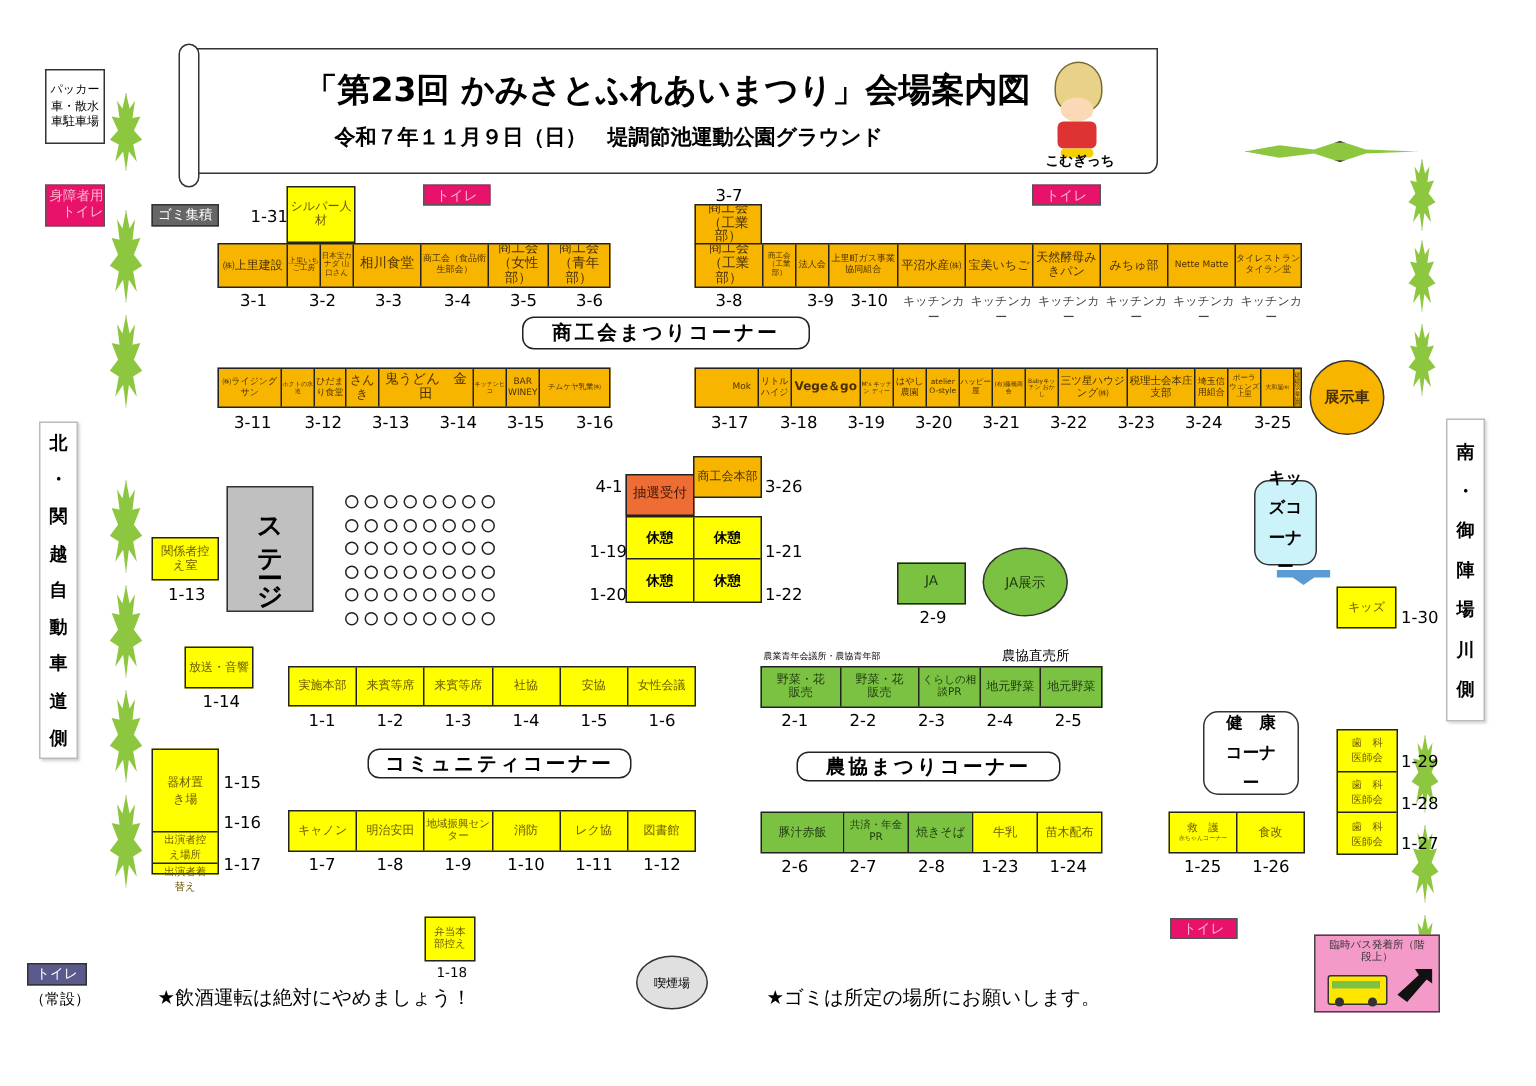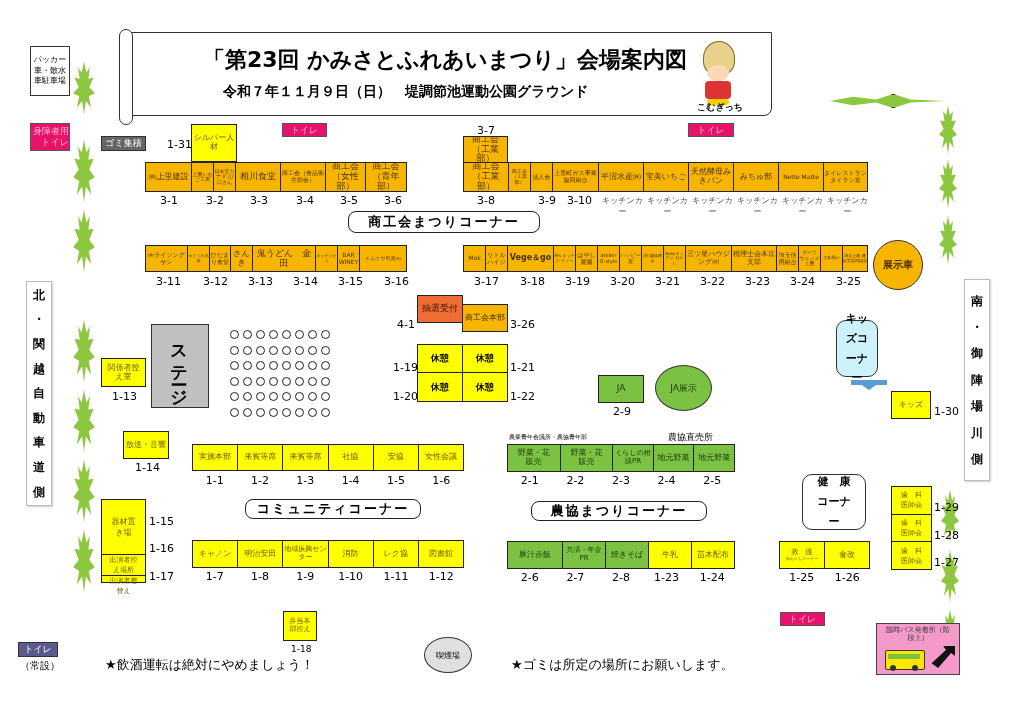--- a/index.html
+++ b/index.html
@@ -125,21 +125,21 @@
 <div class="row o" style="left:145px;top:245px;width:262px;height:27px;">
   <div class="cell" style="width:42px;font-size:6px;">㈱ライジングサン</div>
   <div class="cell" style="width:22px;font-size:4px;">ホクトの水道</div>
   <div class="cell" style="width:21px;font-size:6px;">ひだまり食堂</div>
   <div class="cell" style="width:22px;font-size:8px;">さんき</div>
   <div class="cell" style="width:63px;font-size:9px;">鬼うどん　金田</div>
   <div class="cell" style="width:22px;font-size:4px;">キッチンヒコ</div>
   <div class="cell" style="width:22px;font-size:6px;">BAR WINEY</div>
   <div class="cell" style="flex:1;font-size:5px;">チムケヤ乳業㈱</div>
 </div>
-<div class="row o" style="left:463px;top:245px;width:405px;height:27px;">
+<div class="row o" style="left:463px;top:245px;width:405px;height:27px;padding-left:20px;">
   <div class="cell" style="width:22px;font-size:6px;">Mok</div>
   <div class="cell" style="width:22px;font-size:6px;">リトルハイジ</div>
   <div class="cell" style="width:46px;font-size:8px;font-weight:bold;">Vege＆go</div>
   <div class="cell" style="width:22px;font-size:4px;">M's キッチン ディー</div>
   <div class="cell" style="width:22px;font-size:6px;">はやし農園</div>
   <div class="cell" style="width:22px;font-size:5px;">atelier O-style</div>
   <div class="cell" style="width:22px;font-size:5px;">ハッピー屋</div>
   <div class="cell" style="width:22px;font-size:4px;">(有)藤橋商会</div>
   <div class="cell" style="width:22px;font-size:4px;">Babyキッチン おかし</div>
   <div class="cell" style="width:46px;font-size:7px;">三ツ星ハウジング㈱</div>
@@ -214,21 +214,21 @@
 <div class="abs" style="left:101px;top:499px;width:45px;height:84px;border:1.5px solid #222;background:#ffff00;display:flex;flex-direction:column;">
   <div style="flex:1;border-bottom:1.5px solid #222;font-size:8px;display:flex;align-items:center;justify-content:center;text-align:center;color:#6b5a00;padding:16px 6px;">器材置き場</div>
   <div style="flex:1;border-bottom:1.5px solid #222;font-size:7px;display:flex;align-items:center;justify-content:center;text-align:center;color:#6b5a00;padding:0 4px;">出演者控え場所</div>
   <div style="flex:1;font-size:7px;display:flex;align-items:center;justify-content:center;text-align:center;color:#6b5a00;padding:0 6px;">出演者着替え</div>
 </div>
 <div class="lbl" style="left:149px;top:515px;">1-15</div>
 <div class="lbl" style="left:149px;top:542px;">1-16</div>
 <div class="lbl" style="left:149px;top:570px;">1-17</div>
 
 <div class="lbl" style="left:397px;top:318px;">4-1</div>
-<div class="booth r" style="left:417px;top:295px;width:46px;height:28px;font-size:9px;">
+<div class="booth r" style="left:417px;top:316px;width:46px;height:28px;font-size:9px;">
     <span>抽選受付</span>
   </div>
 <div class="booth o" style="left:462px;top:304px;width:46px;height:28px;font-size:8px;">
     <span>商工会本部</span>
   </div>
 <div class="lbl" style="left:510px;top:318px;">3-26</div>
 
 <div class="abs" style="left:417px;top:344px;width:91px;height:58px;border:1.5px solid #222;background:#ffff00;display:grid;grid-template-columns:1fr 1fr;grid-template-rows:1fr 1fr;">
   <div style="border-right:1.5px solid #222;border-bottom:1.5px solid #222;display:flex;align-items:center;justify-content:center;font-size:9px;font-weight:bold;">休憩</div>
   <div style="border-bottom:1.5px solid #222;display:flex;align-items:center;justify-content:center;font-size:9px;font-weight:bold;">休憩</div>

